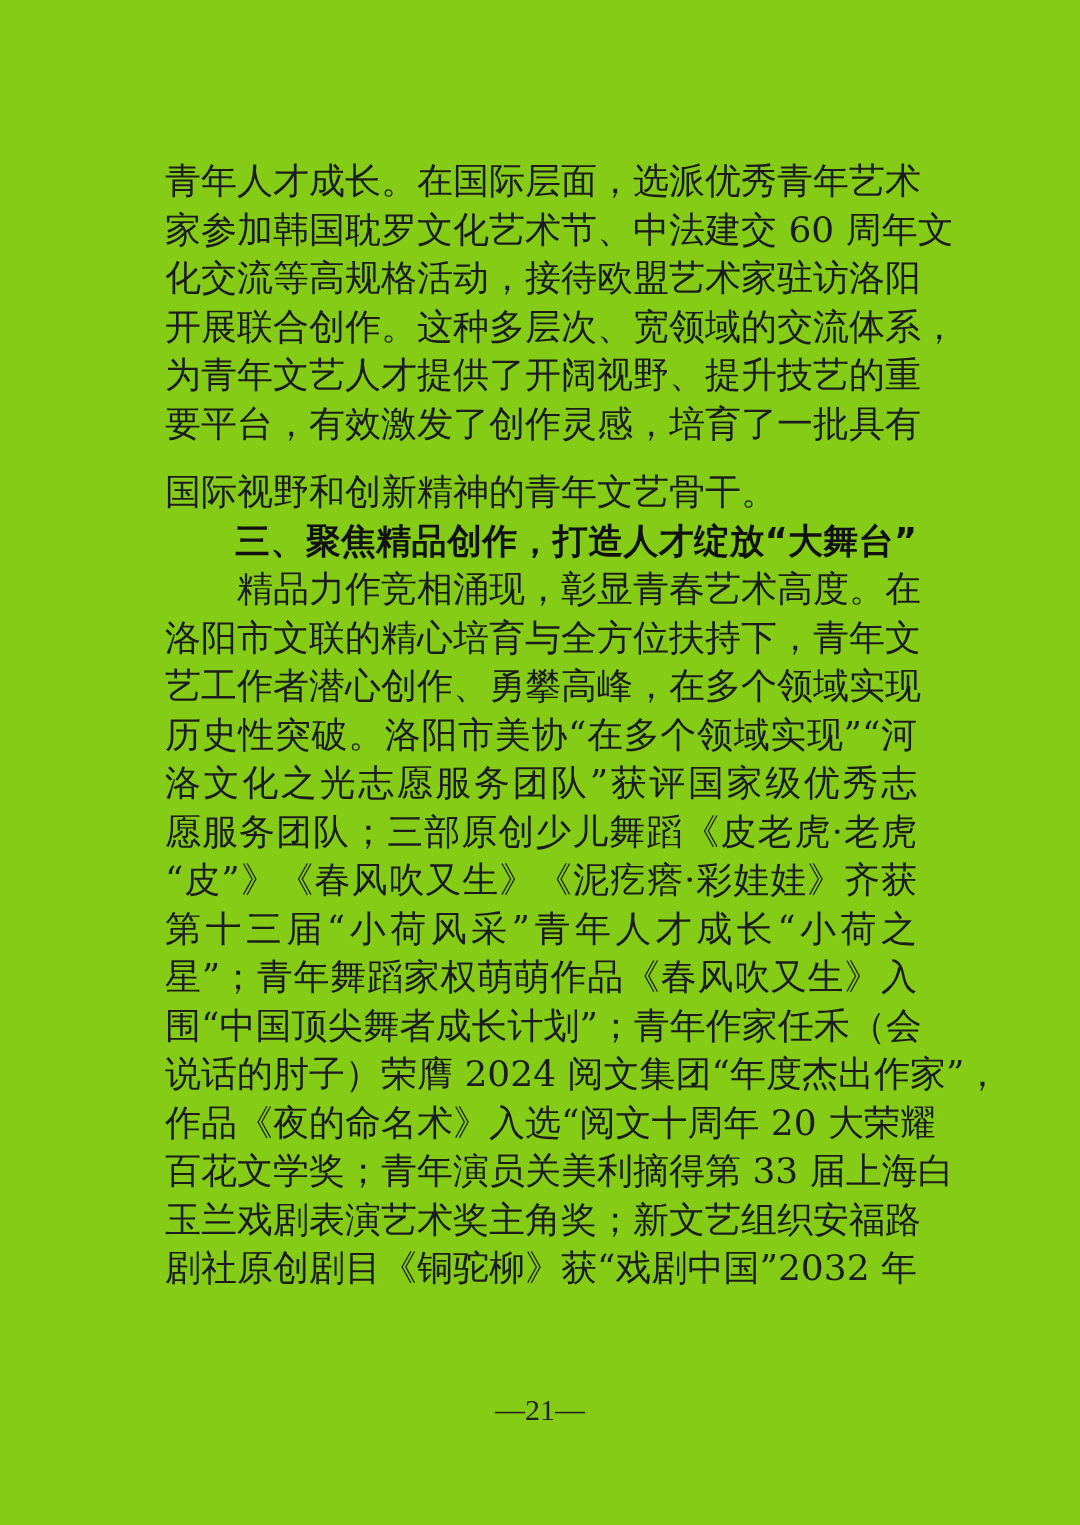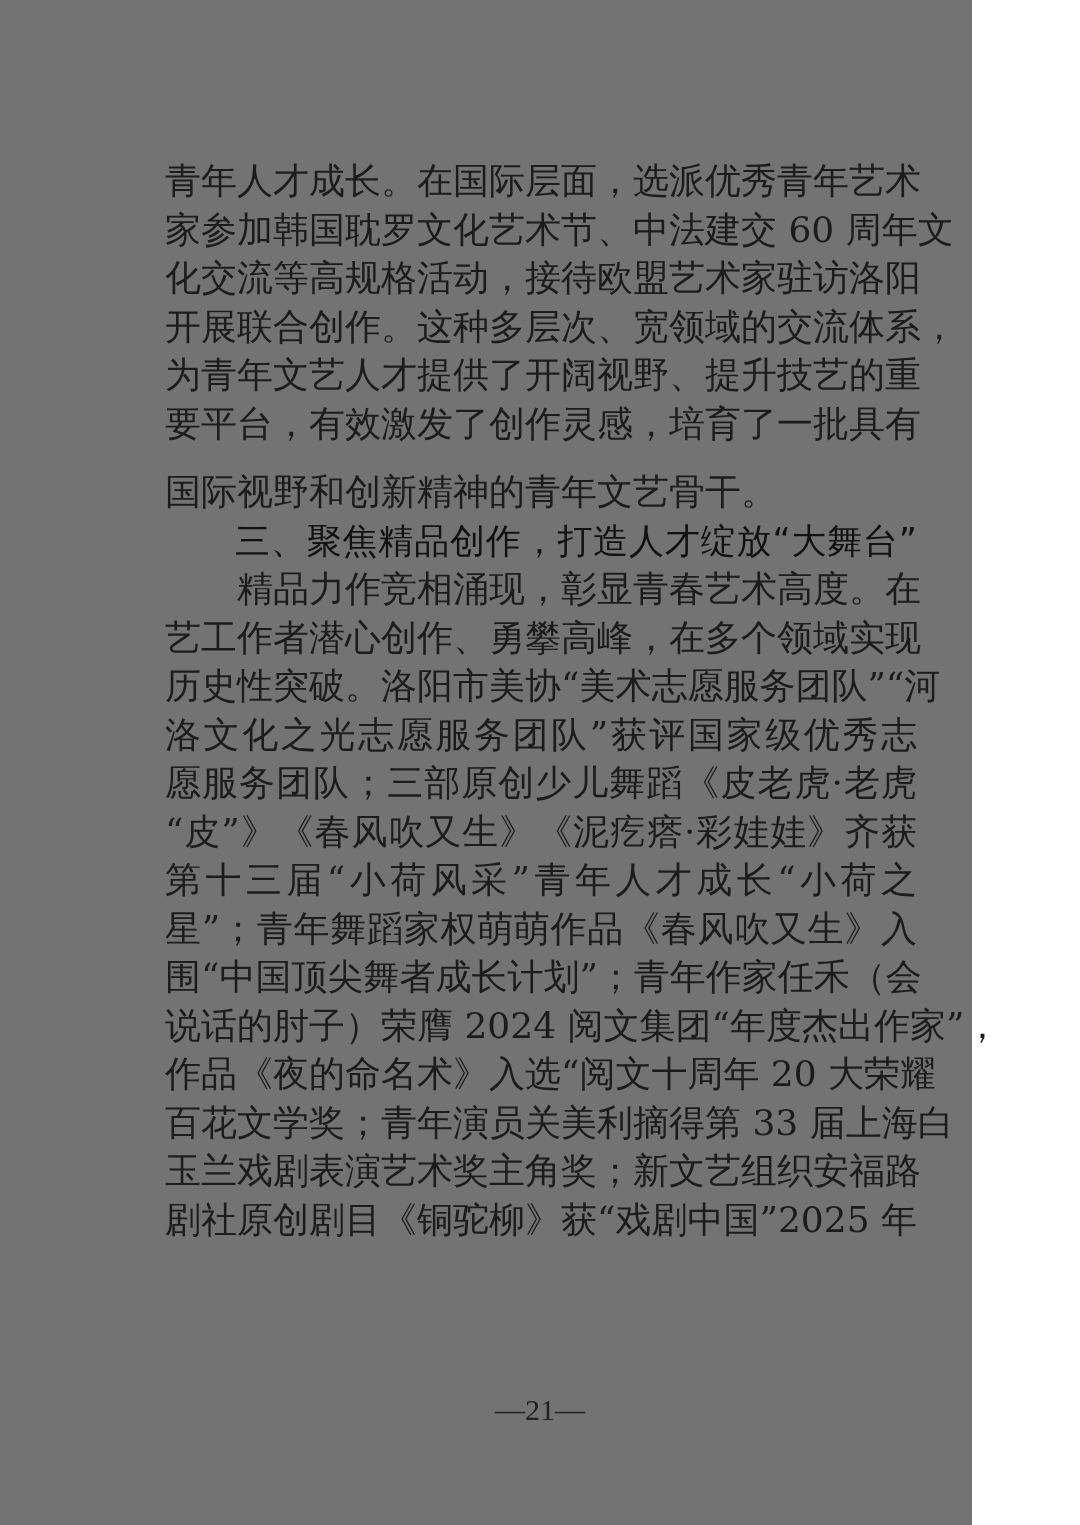--- a/index.html
+++ b/index.html
@@ -11,23 +11,23 @@
       width: 1080px;
       height: 1525px;
       position: relative;
       overflow: hidden;
       font-family: "DejaVu Serif", "Liberation Serif", serif;
       color: #1a1a1a;
     }
     .page {
       position: absolute;
       left: 0; top: 0;
-      width: 972px;
+      width: 1080px;
       height: 1525px;
-      background: #737373;
+      background: #84cc16;
     }
     .body-text {
       position: absolute;
       left: 165px;
       top: 157px;
       width: 752px;
     }
     .line {
       height: 48.5px;
       line-height: 48.5px;
@@ -40,21 +40,21 @@
     }
     .line.last {
       text-align-last: left;
       margin-top: 20px;
     }
     .line.indent {
       padding-left: 72px;
     }
     .heading {
       font-family: "DejaVu Sans", "Liberation Sans", sans-serif;
-      font-weight: normal;
+      font-weight: bold;
       font-size: 35px;
       color: #111111;
       padding-left: 70px;
       text-align-last: justify;
     }
     .page-number {
       position: absolute;
       left: 0;
       width: 1080px;
       top: 1393px;
@@ -74,29 +74,30 @@
     <div class="line">家参加韩国耽罗文化艺术节、中法建交 60 周年文</div>
     <div class="line">化交流等高规格活动，接待欧盟艺术家驻访洛阳</div>
     <div class="line">开展联合创作。这种多层次、宽领域的交流体系，</div>
     <div class="line">为青年文艺人才提供了开阔视野、提升技艺的重</div>
     <div class="line">要平台，有效激发了创作灵感，培育了一批具有</div>
     <div class="line last">国际视野和创新精神的青年文艺骨干。</div>
 
     <div class="line heading">三、聚焦精品创作，打造人才绽放“大舞台”</div>
 
     <div class="line indent">精品力作竞相涌现，彰显青春艺术高度。在</div>
+    <div class="line">洛阳市文联的精心培育与全方位扶持下，青年文</div>
     <div class="line">艺工作者潜心创作、勇攀高峰，在多个领域实现</div>
-    <div class="line">历史性突破。洛阳市美协“美术志愿服务团队”“河</div>
+    <div class="line">历史性突破。洛阳市美协“在多个领域实现”“河</div>
     <div class="line">洛文化之光志愿服务团队”获评国家级优秀志</div>
     <div class="line">愿服务团队；三部原创少儿舞蹈《皮老虎·老虎</div>
     <div class="line">“皮”》《春风吹又生》《泥疙瘩·彩娃娃》齐获</div>
     <div class="line">第十三届“小荷风采”青年人才成长“小荷之</div>
     <div class="line">星”；青年舞蹈家权萌萌作品《春风吹又生》入</div>
     <div class="line">围“中国顶尖舞者成长计划”；青年作家任禾（会</div>
     <div class="line">说话的肘子）荣膺 2024 阅文集团“年度杰出作家”，</div>
     <div class="line">作品《夜的命名术》入选“阅文十周年 20 大荣耀</div>
     <div class="line">百花文学奖；青年演员关美利摘得第 33 届上海白</div>
     <div class="line">玉兰戏剧表演艺术奖主角奖；新文艺组织安福路</div>
-    <div class="line">剧社原创剧目《铜驼柳》获“戏剧中国”2025 年</div>
+    <div class="line">剧社原创剧目《铜驼柳》获“戏剧中国”2032 年</div>
   </div>
 
   <div class="page-number">—21—</div>
 </div>
 
 </body></html>

